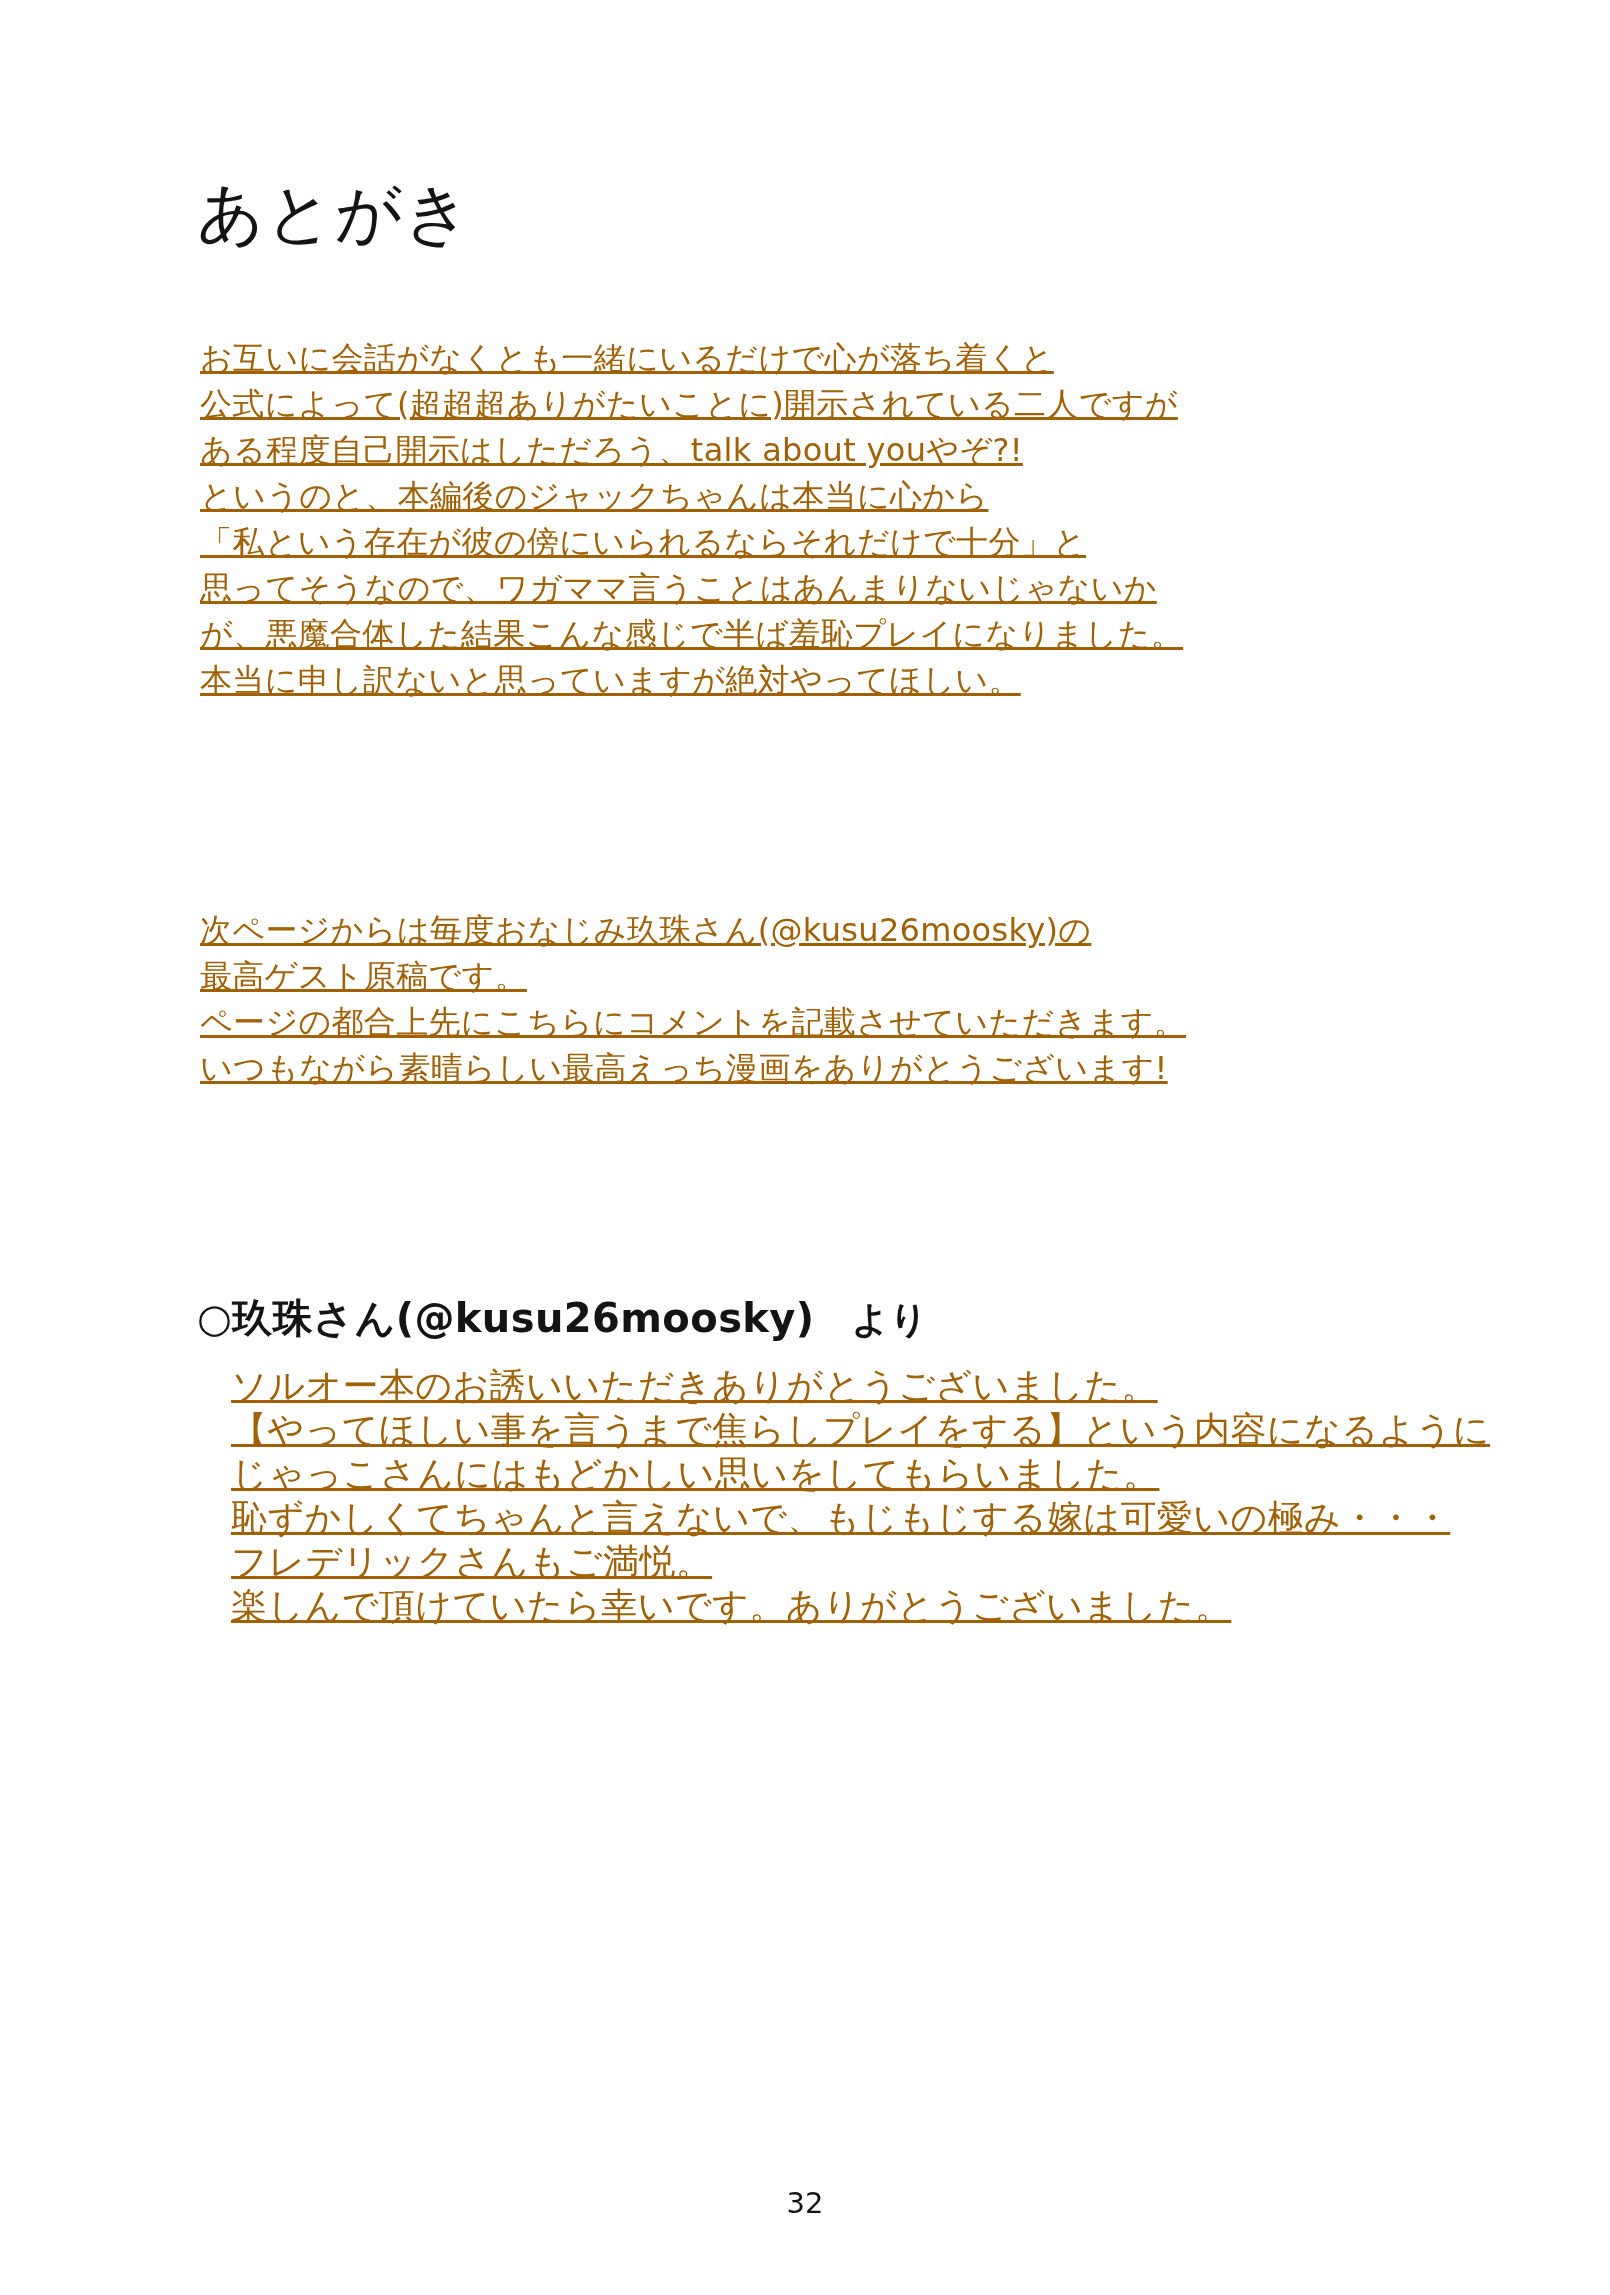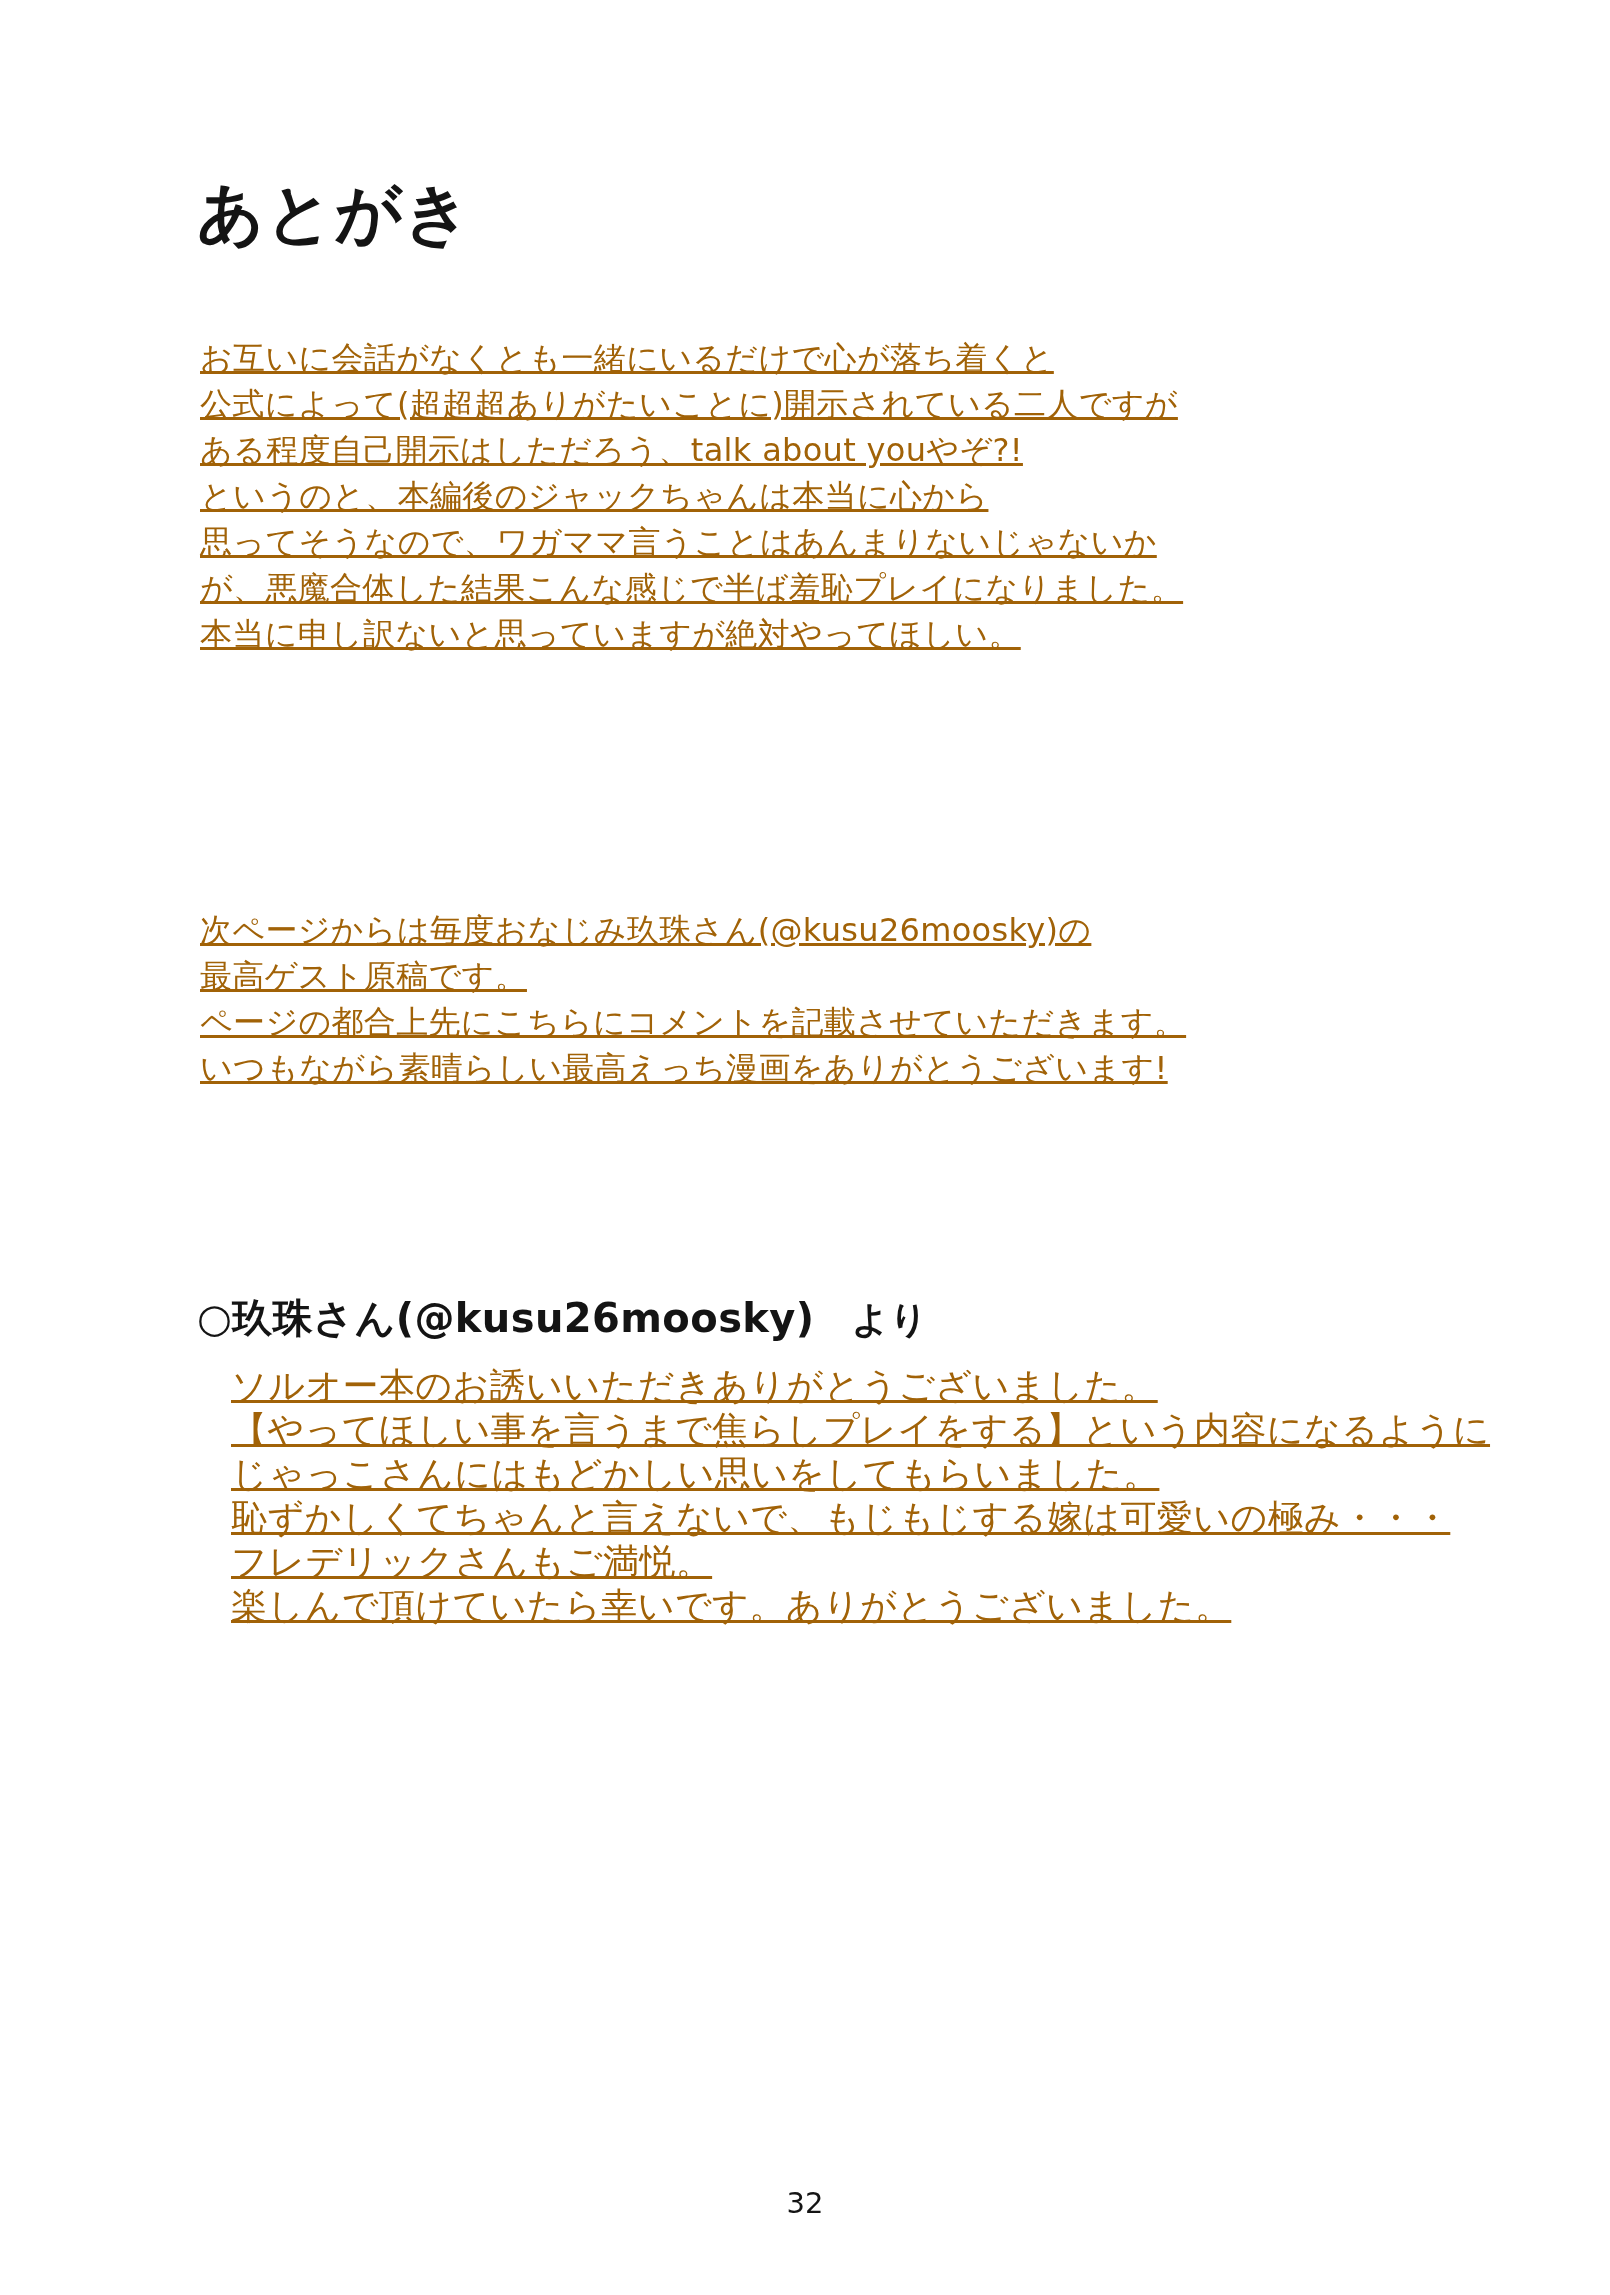--- a/index.html
+++ b/index.html
@@ -22,21 +22,21 @@
     width: 1610px;
     height: 2295px;
     background: #ffffff;
   }
   .afterword-title {
     position: absolute;
     left: 197px;
     top: 181px;
     font-size: 66px;
     line-height: 1.0;
-    font-weight: 700;
+    font-weight: 400;
     letter-spacing: 0.02em;
     color: #141414;
     white-space: nowrap;
   }
   .block {
     position: absolute;
     color: #a16207;
     text-decoration: underline;
   }
   .block p {
@@ -97,20 +97,21 @@
 
 <div class="page">
 
   <div class="afterword-title">あとがき</div>
 
   <div class="block" id="author-note">
     <p>お互いに会話がなくとも一緒にいるだけで心が落ち着くと</p>
     <p>公式によって(超超超ありがたいことに)開示されている二人ですが</p>
     <p>ある程度自己開示はしただろう、talk about youやぞ?!</p>
     <p>というのと、本編後のジャックちゃんは本当に心から</p>
+    <p>「私という存在が彼の傍にいられるならそれだけで十分」と</p>
     <p>思ってそうなので、ワガママ言うことはあんまりないじゃないか</p>
     <p>が、悪魔合体した結果こんな感じで半ば羞恥プレイになりました。</p>
     <p>本当に申し訳ないと思っていますが絶対やってほしい。</p>
   </div>
 
   <div class="block" id="guest-intro">
     <p>次ページからは毎度おなじみ玖珠さん(@kusu26moosky)の</p>
     <p>最高ゲスト原稿です。</p>
     <p>ページの都合上先にこちらにコメントを記載させていただきます。</p>
     <p>いつもながら素晴らしい最高えっち漫画をありがとうございます!</p>

